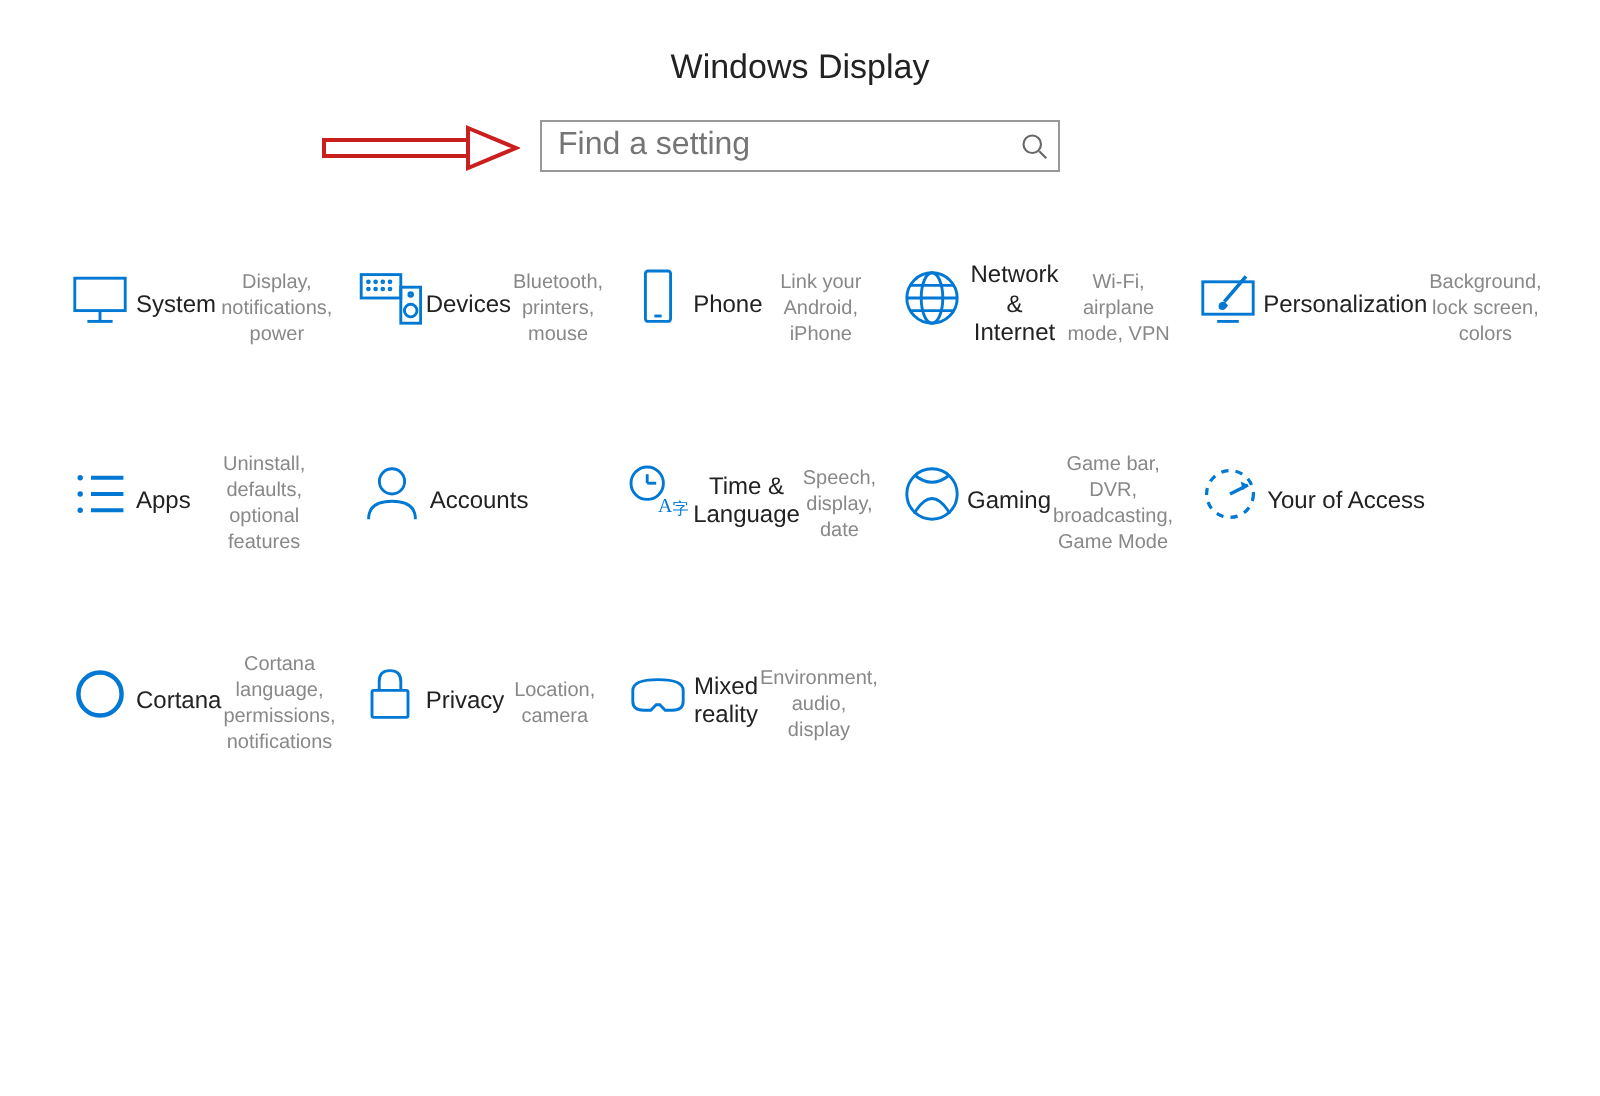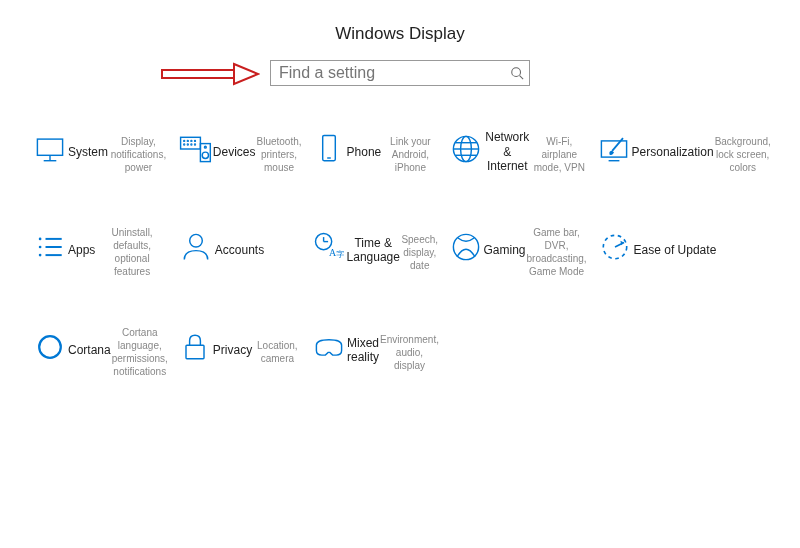--- a/index.html
+++ b/index.html
@@ -240,21 +240,21 @@
   </div>
 
   <div class="tile">
     <div class="tile-icon">
       <svg viewBox="0 0 40 40" width="36" height="36" fill="none" stroke="#0078d4" stroke-width="1.8">
         <circle cx="20" cy="20" r="13" stroke-dasharray="4 4"></circle>
         <path d="M20 20 L30 15"></path>
           <polygon points="30,15 26,13 27,18" fill="#0078d4" stroke="none"></polygon>
       </svg>
     </div>
-    <div class="tile-title">Ease of Update</div>
+    <div class="tile-title">Your of Access</div>
   </div>
 
   <div class="tile">
     <div class="tile-icon">
       <svg viewBox="0 0 40 40" width="36" height="36" fill="none" stroke="#0078d4" stroke-width="2.5">
         <circle cx="20" cy="20" r="12"></circle>
       </svg>
     </div>
     <div class="tile-title">Cortana</div>
     <div class="tile-sub">Cortana language, permissions, notifications</div>

